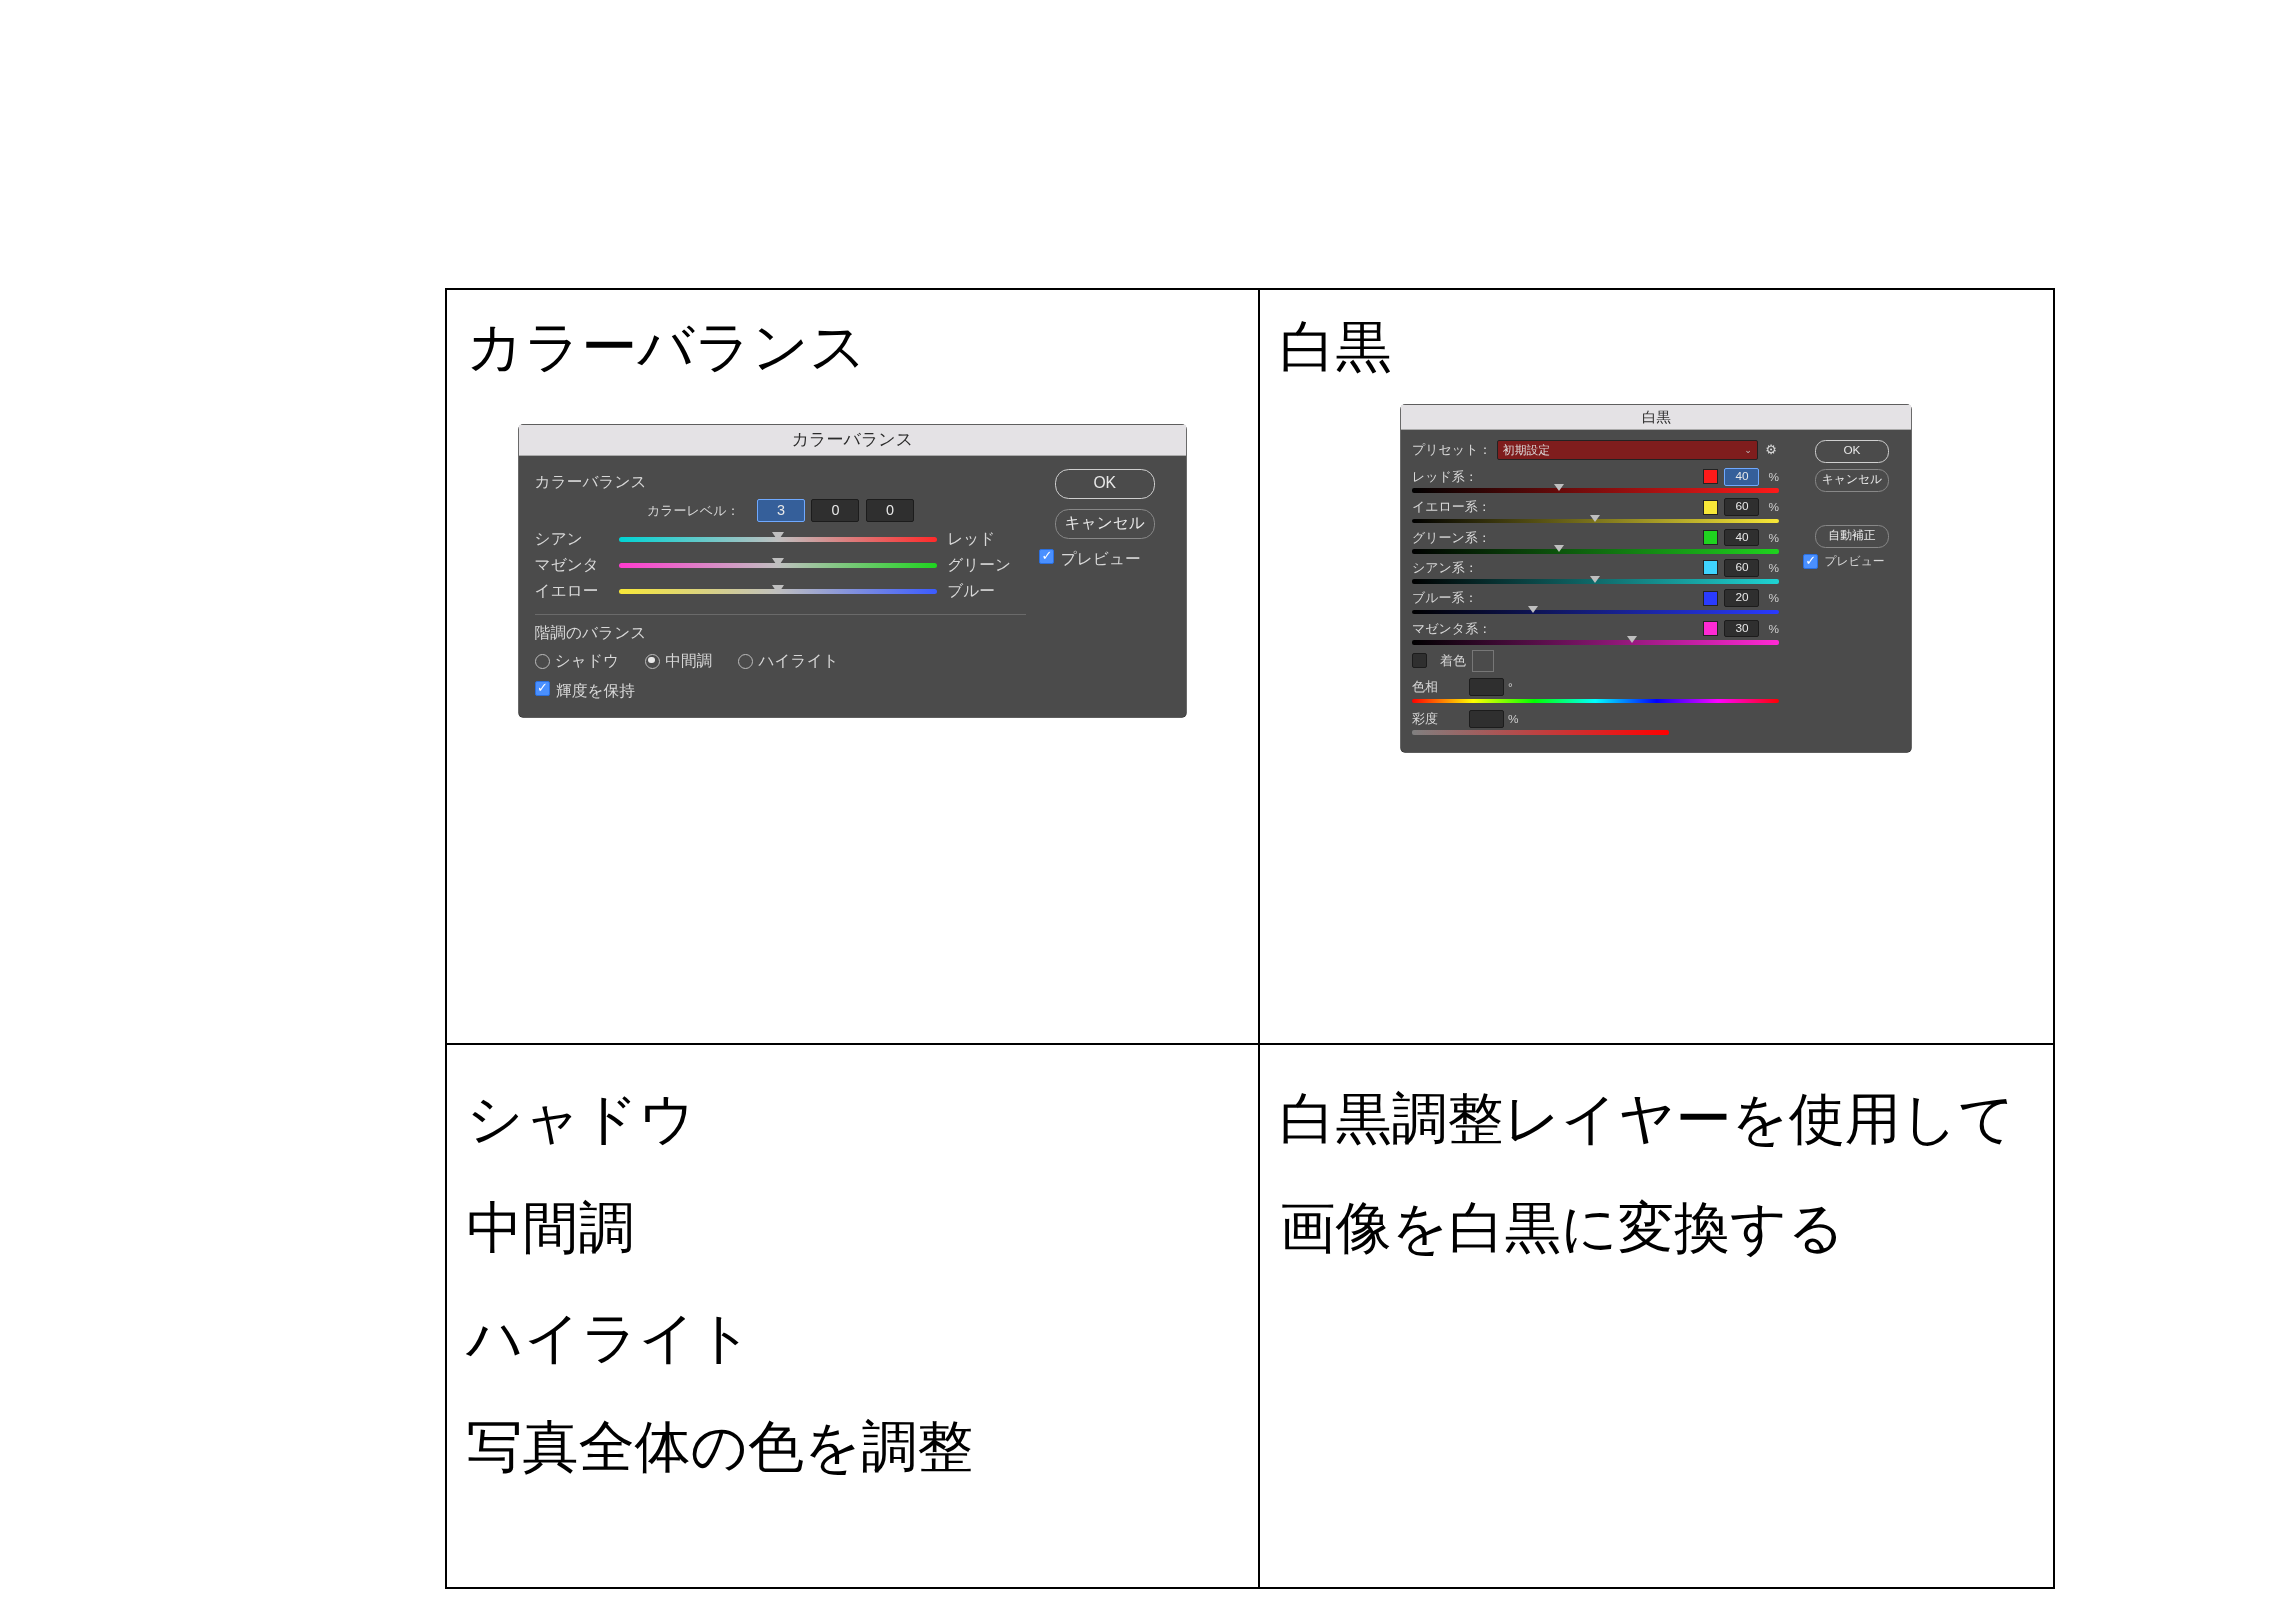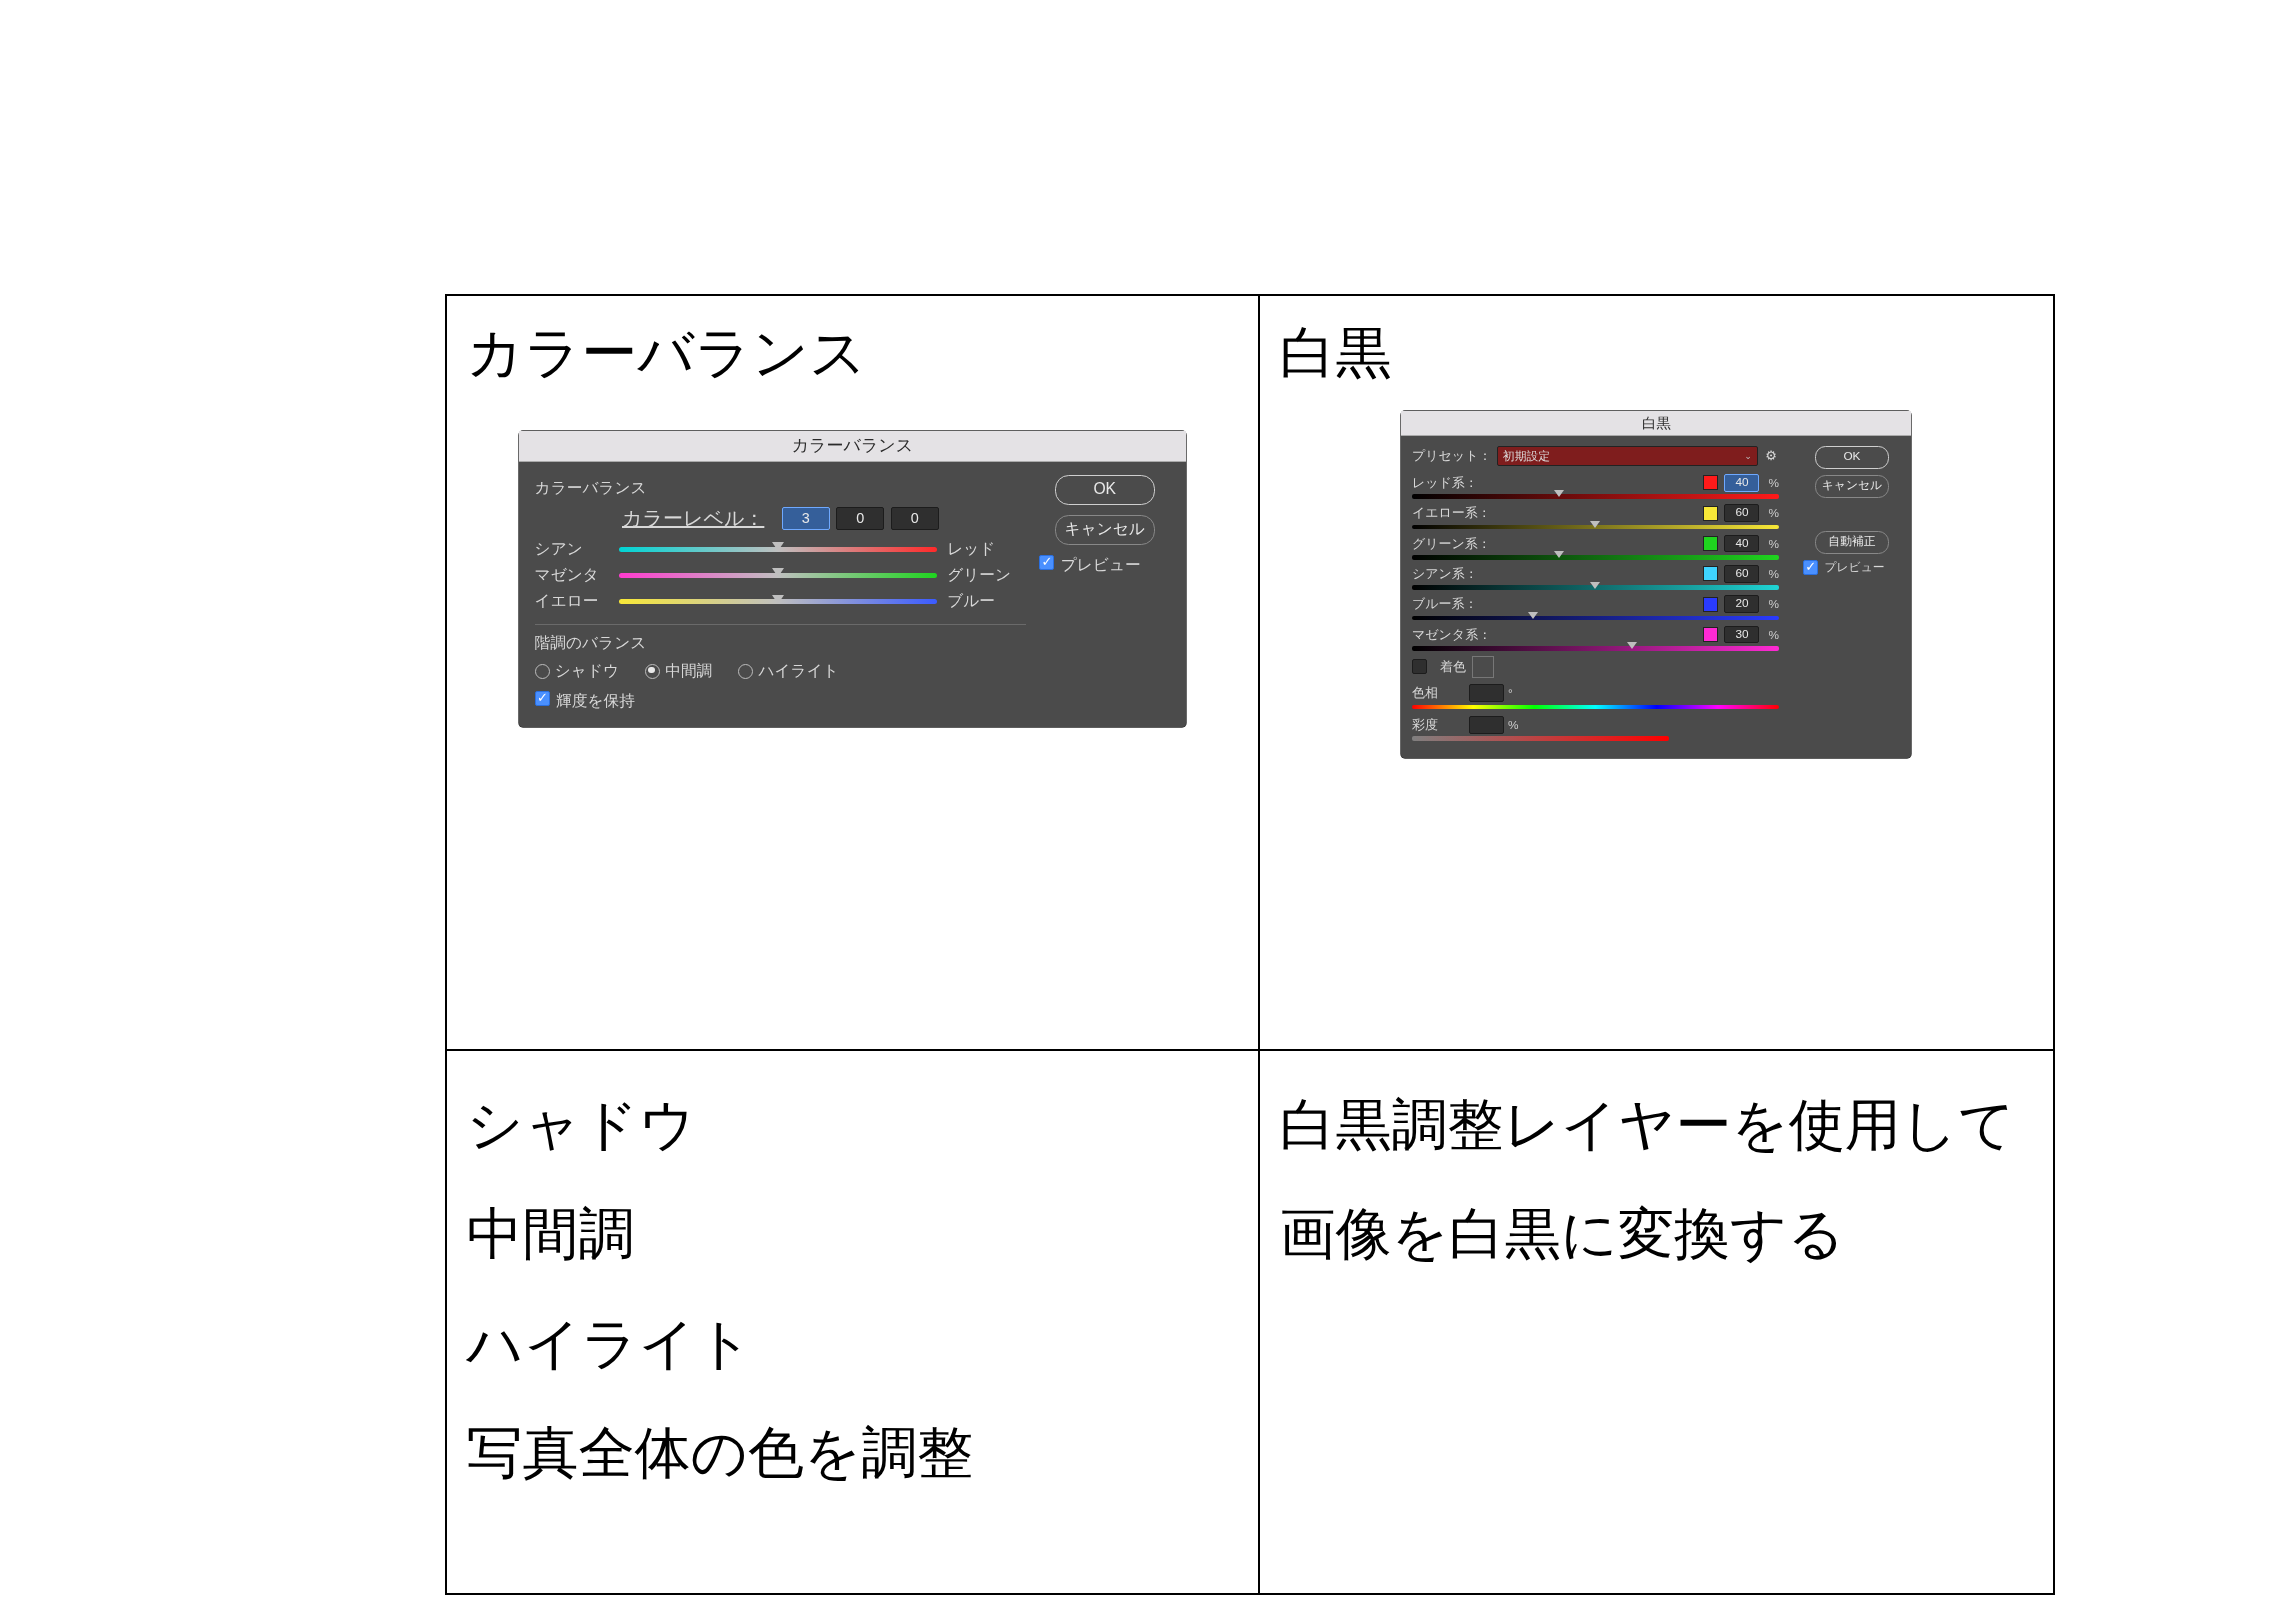--- a/index.html
+++ b/index.html
@@ -12,21 +12,21 @@
     color: #000;
   }
   .page {
     position: relative;
     width: 2295px;
     height: 1623px;
   }
   .grid {
     position: absolute;
     left: 445px;
-    top: 294px;
+    top: 288px;
     width: 1610px;
     border-collapse: collapse;
   }
   .grid td {
     border: 2.6px solid #000;
     vertical-align: top;
     padding: 19.6px 19.6px 26px 19.6px;
   }
   .cell-top-left  { width: 785px; height: 707px; }
   .cell-top-right { width: 785px; height: 707px; }
@@ -73,21 +73,21 @@
     margin: 2.6px 0 6.5px 0;
     color: #d8d8d8;
   }
   .cb-levels-row {
     display: flex;
     align-items: center;
     justify-content: center;
     gap: 6.5px;
     margin-bottom: 6.5px;
   }
-  .cb-levels-label { font-size: 20px; margin-right: 11px; text-decoration: underline; }
+  .cb-levels-label { font-size: 13px; margin-right: 11px; }
   .cb-num {
     width: 46px;
     height: 21px;
     background: #2f2f2f;
     border: 0.7px solid #1c1c1c;
     color: #e8e8e8;
     text-align: center;
     font-size: 14.4px;
     line-height: 21px;
     border-radius: 2px;

